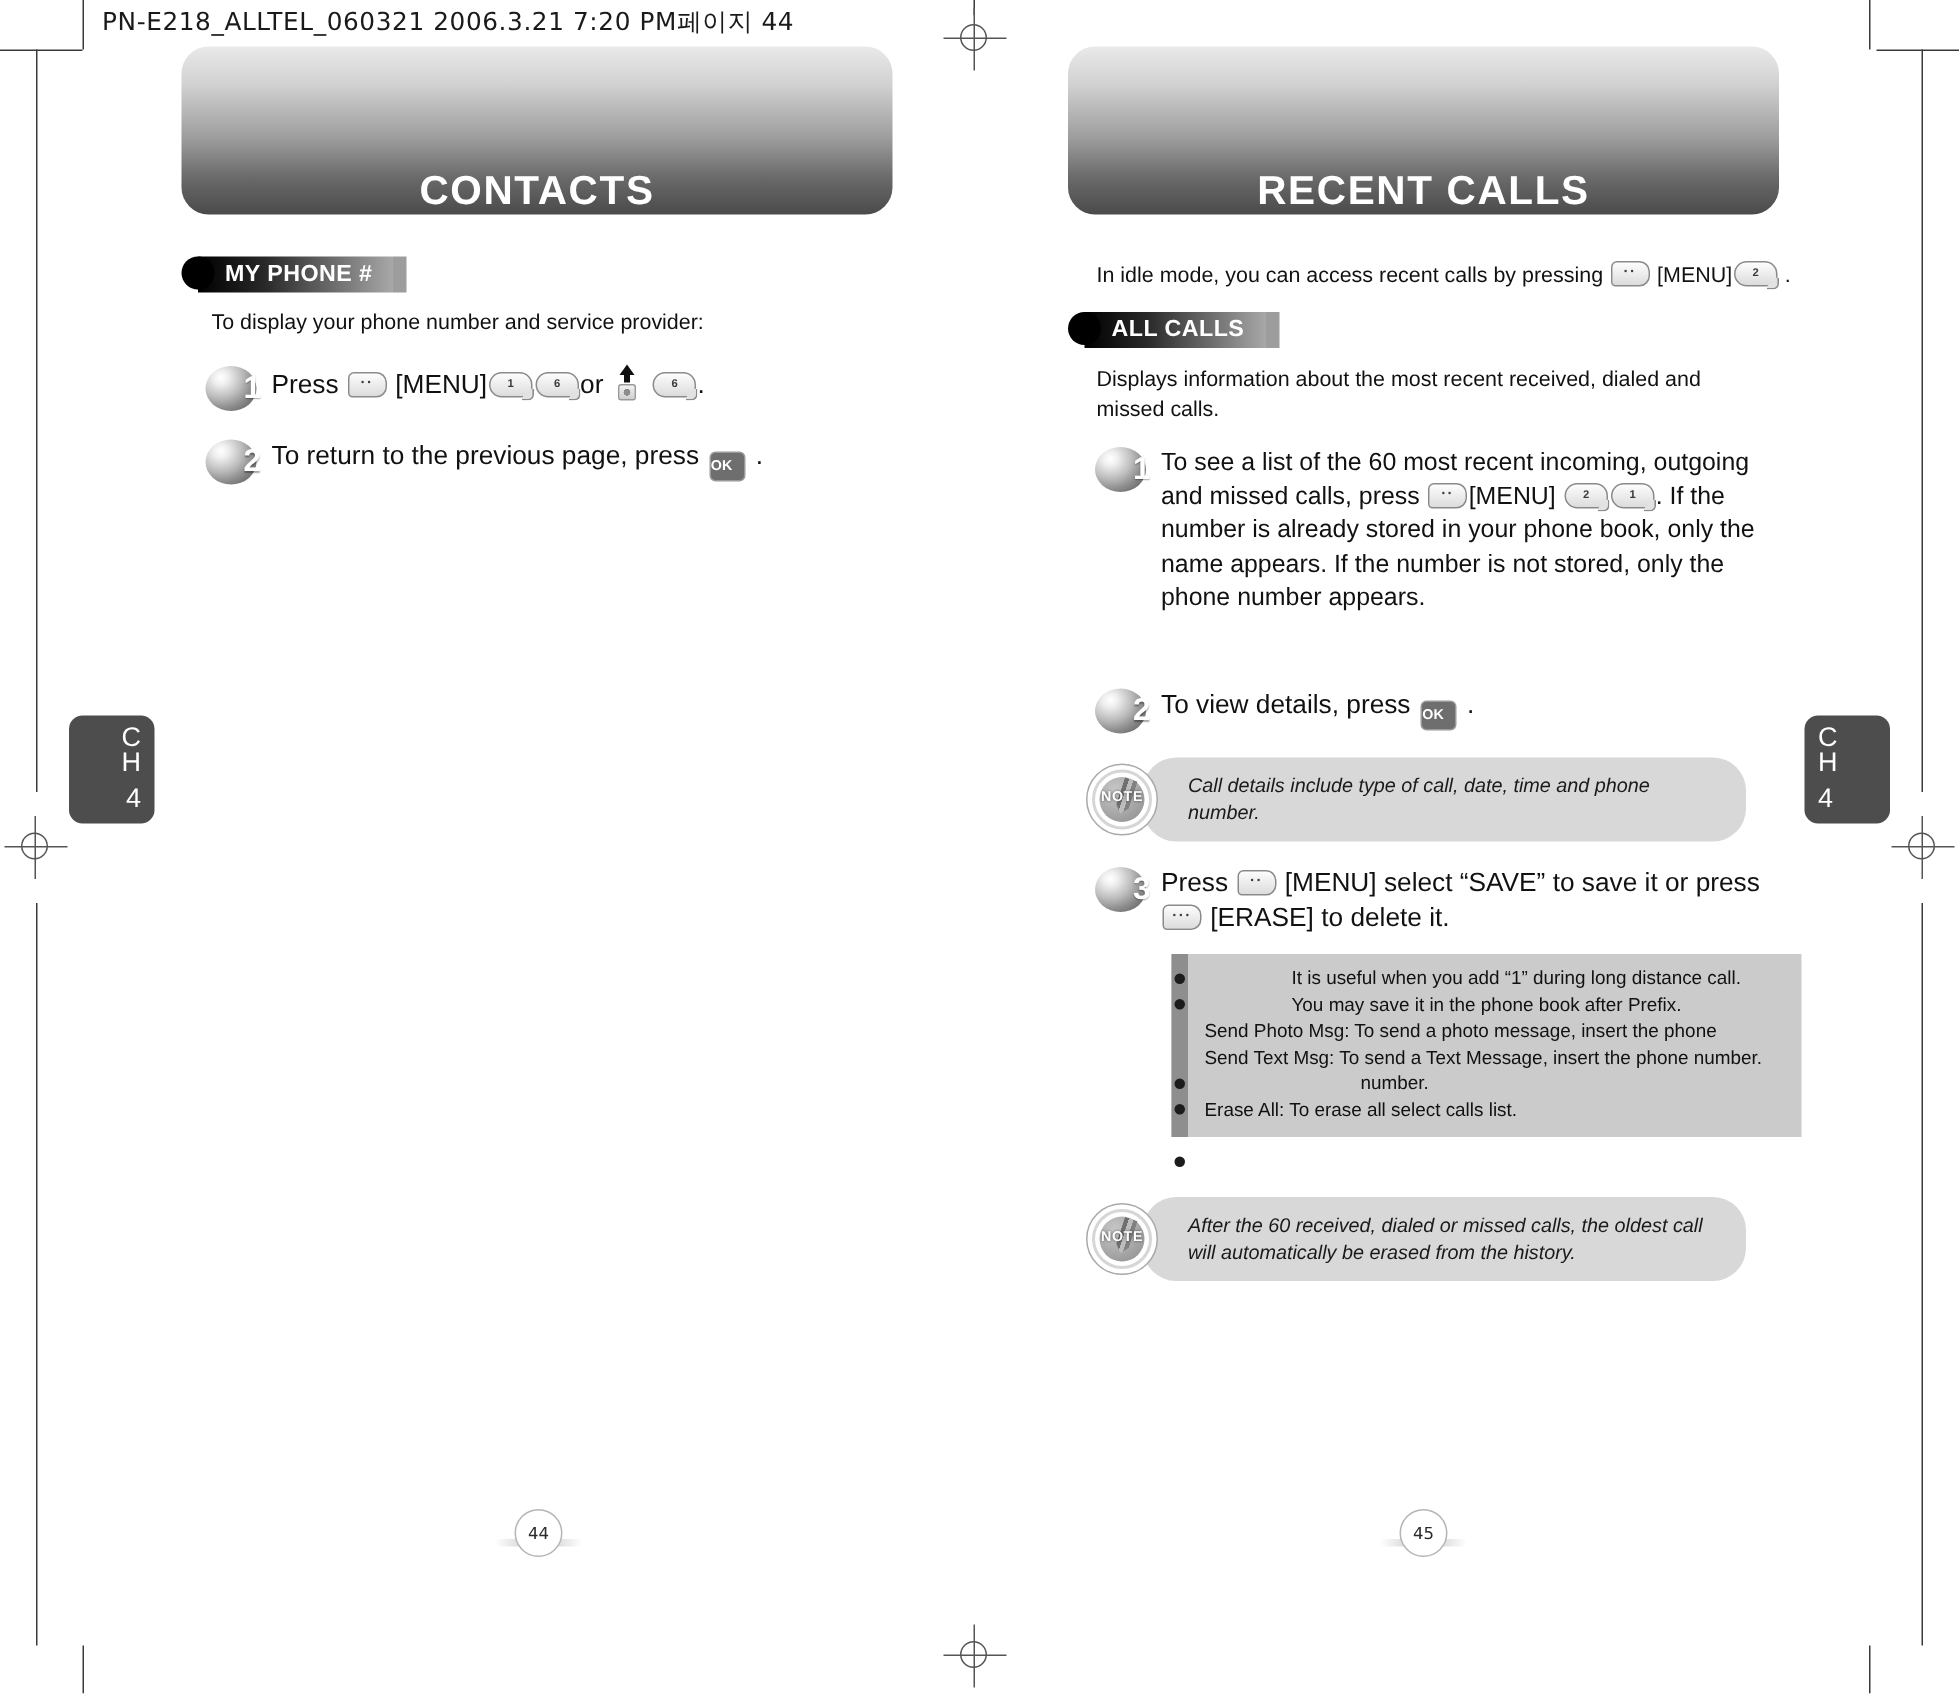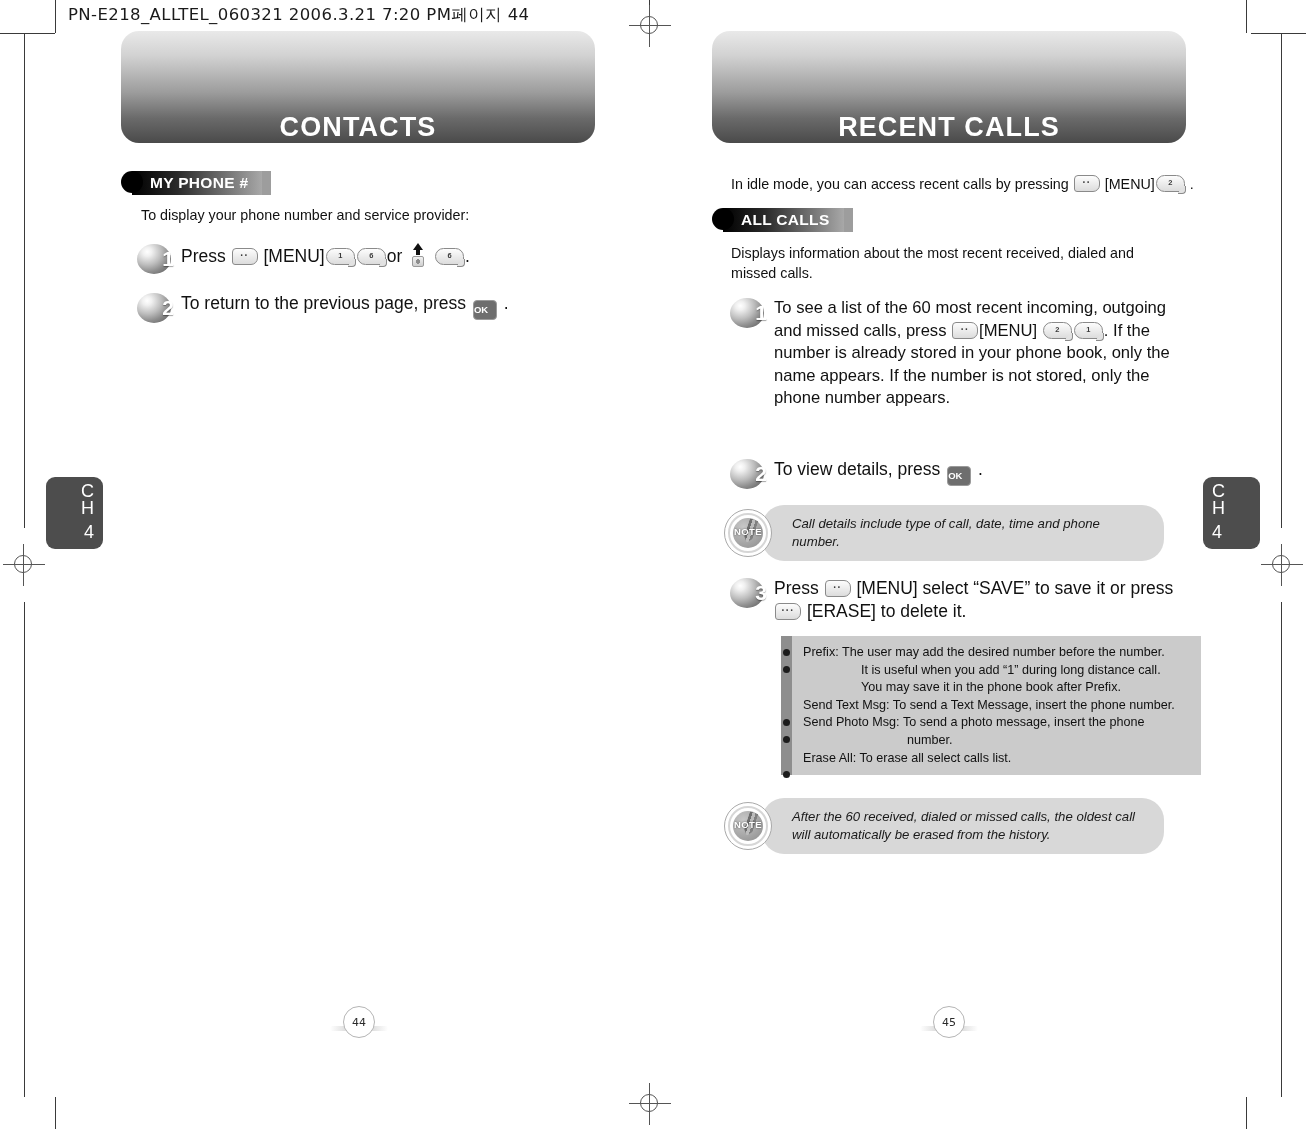--- a/index.html
+++ b/index.html
@@ -570,25 +570,24 @@
 
 <div class="optbox" style="left:781px; top:636px; width:409px;">
   <div class="bullets">
     <div class="bul" style="top:13px;"></div>
     <div class="bul" style="top:30px;"></div>
     <div class="bul" style="top:83px;"></div>
     <div class="bul" style="top:100px;"></div>
     <div class="bul" style="top:135px;"></div>
   </div>
   <div class="opts">
-    <div class="opt-line">Prefix: The user may add the desired number before the number.</div>
     <div class="opt-line ind">It is useful when you add “1” during long distance call.</div>
     <div class="opt-line ind">You may save it in the phone book after Prefix.</div>
+    <div class="opt-line">Send Photo Msg: To send a photo message, insert the phone</div>
     <div class="opt-line">Send Text Msg: To send a Text Message, insert the phone number.</div>
-    <div class="opt-line">Send Photo Msg: To send a photo message, insert the phone</div>
     <div class="opt-line ind2">number.</div>
     <div class="opt-line">Erase All: To erase all select calls list.</div>
   </div>
 </div>
 
 <div class="note" style="left:724px; top:798px; width:440px;">
   <div class="note-badge">
     <div class="ring-o"></div>
       <div class="ring-i"></div>
       <div class="disc"></div>

